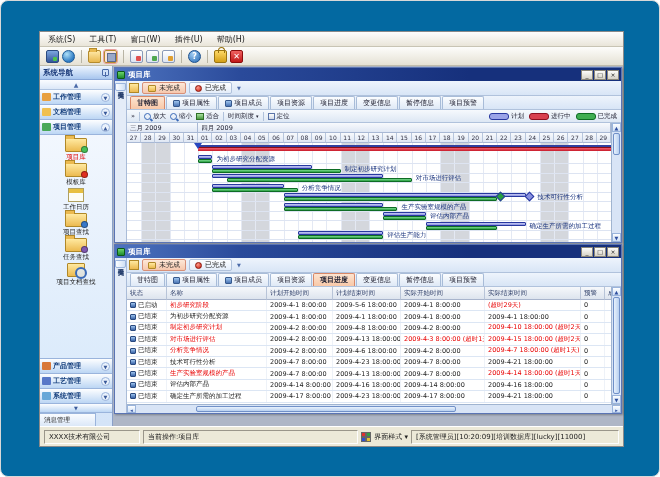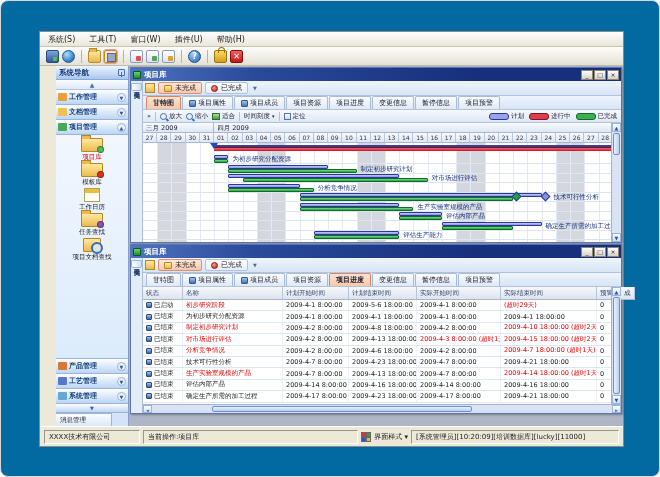--- a/index.html
+++ b/index.html
@@ -24,21 +24,21 @@
   .i-disk { background:linear-gradient(#ffe9a8,#e8b84e); border:1px solid #b58b2c; }
   .i-disk::after { content:""; position:absolute; right:0; bottom:0; width:7px; height:7px; background:#9aa8c8; border:1px solid #5a6a90; }
   .i-doc { background:linear-gradient(#fff,#dce4f2); border:1px solid #8a9ab8; }
   .i-doc1::after,.i-doc2::after,.i-doc3::after { content:""; position:absolute; right:1px; bottom:1px; width:5px; height:5px; border-radius:1px; }
   .i-doc1::after { background:#e05050; } .i-doc2::after { background:#50a850; } .i-doc3::after { background:#e0a030; }
   .i-help { background:radial-gradient(circle at 35% 30%, #9ecbf2,#2468b4); border-radius:50%; border:1px solid #1a4e8c; color:#fff; font-size:8px; font-weight:bold; text-align:center; line-height:11px; }
   .i-lock { background:linear-gradient(#ffd966,#d4a017); border:1px solid #9a7410; border-radius:2px; }
   .i-lock::before { content:""; position:absolute; left:3px; top:-4px; width:5px; height:5px; border:1.5px solid #9a7410; border-bottom:none; border-radius:4px 4px 0 0; }
   .i-exit { background:linear-gradient(#f06060,#c01818); border:1px solid #8c0c0c; color:#fff; font-size:8px; font-weight:bold; text-align:center; line-height:11px; }
 
-  .mainrow { flex:1; display:flex; min-height:0;margin-left:16px; }
+  .mainrow { flex:1; display:flex; min-height:0; }
 
   
   .sidebar { width:73px; background:linear-gradient(#eaf2fc,#d4e4f8); border-right:1px solid #8aa0c8; display:flex; flex-direction:column; }
   .nav-title { height:14px; background:linear-gradient(#eef5fe,#a8c6ee); border-bottom:1px solid #8aa8d8; color:#1a3a7a; font-weight:bold; font-size:7.5px; display:flex; align-items:center; padding:0 3px; justify-content:space-between; }
   .pin { width:7px; height:7px; border:1px solid #4a6aa8; border-radius:1px; background:#cfe0f8; position:relative; }
   .pin::after { content:""; position:absolute; left:2px; top:2px; width:1px; height:5px; background:#4a6aa8; }
   .nav-up { height:10px; background:linear-gradient(#fafcff,#dce8f8); border-bottom:1px solid #b0c4e0; color:#4a6aa8; font-size:6px; text-align:center; line-height:9px; }
   .group { height:15px; background:linear-gradient(#fdfeff,#bcd6f4); border-bottom:1px solid #9ab4dc; display:flex; align-items:center; gap:2px; padding:0 2px; color:#16407e; font-weight:bold; font-size:7px; cursor:pointer; }
   .gi { width:9px; height:8px; border-radius:1px; flex:none; }
   .chev { margin-left:auto; width:9px; height:9px; border-radius:50%; background:#eaf2fc; border:1px solid #9ab4dc; color:#3a5a9a; font-size:5px; line-height:8px; text-align:center; flex:none; }
@@ -200,20 +200,26 @@
               </div>
               <div class="pitem">
                 <div class="pfold">
                   <span class="badge" style="background: rgb(224, 48, 32);"></span>
                 </div>
                 <div class="plabel">模板库</div>
               </div>
               <div class="pitem">
                 <div class="pcal"></div>
                 <div class="plabel">工作日历</div>
+              </div>
+              <div class="pitem">
+                <div class="pfold">
+                  <span class="badge" style="background: rgb(56, 120, 200);"></span>
+                </div>
+                <div class="plabel">项目查找</div>
               </div>
               <div class="pitem">
                 <div class="pfold">
                   <span class="badge" style="background: rgb(128, 88, 176);"></span>
                 </div>
                 <div class="plabel">任务查找</div>
               </div>
               <div class="pitem">
                 <div class="psearch"></div>
                 <div class="plabel">项目文档查找</div>

